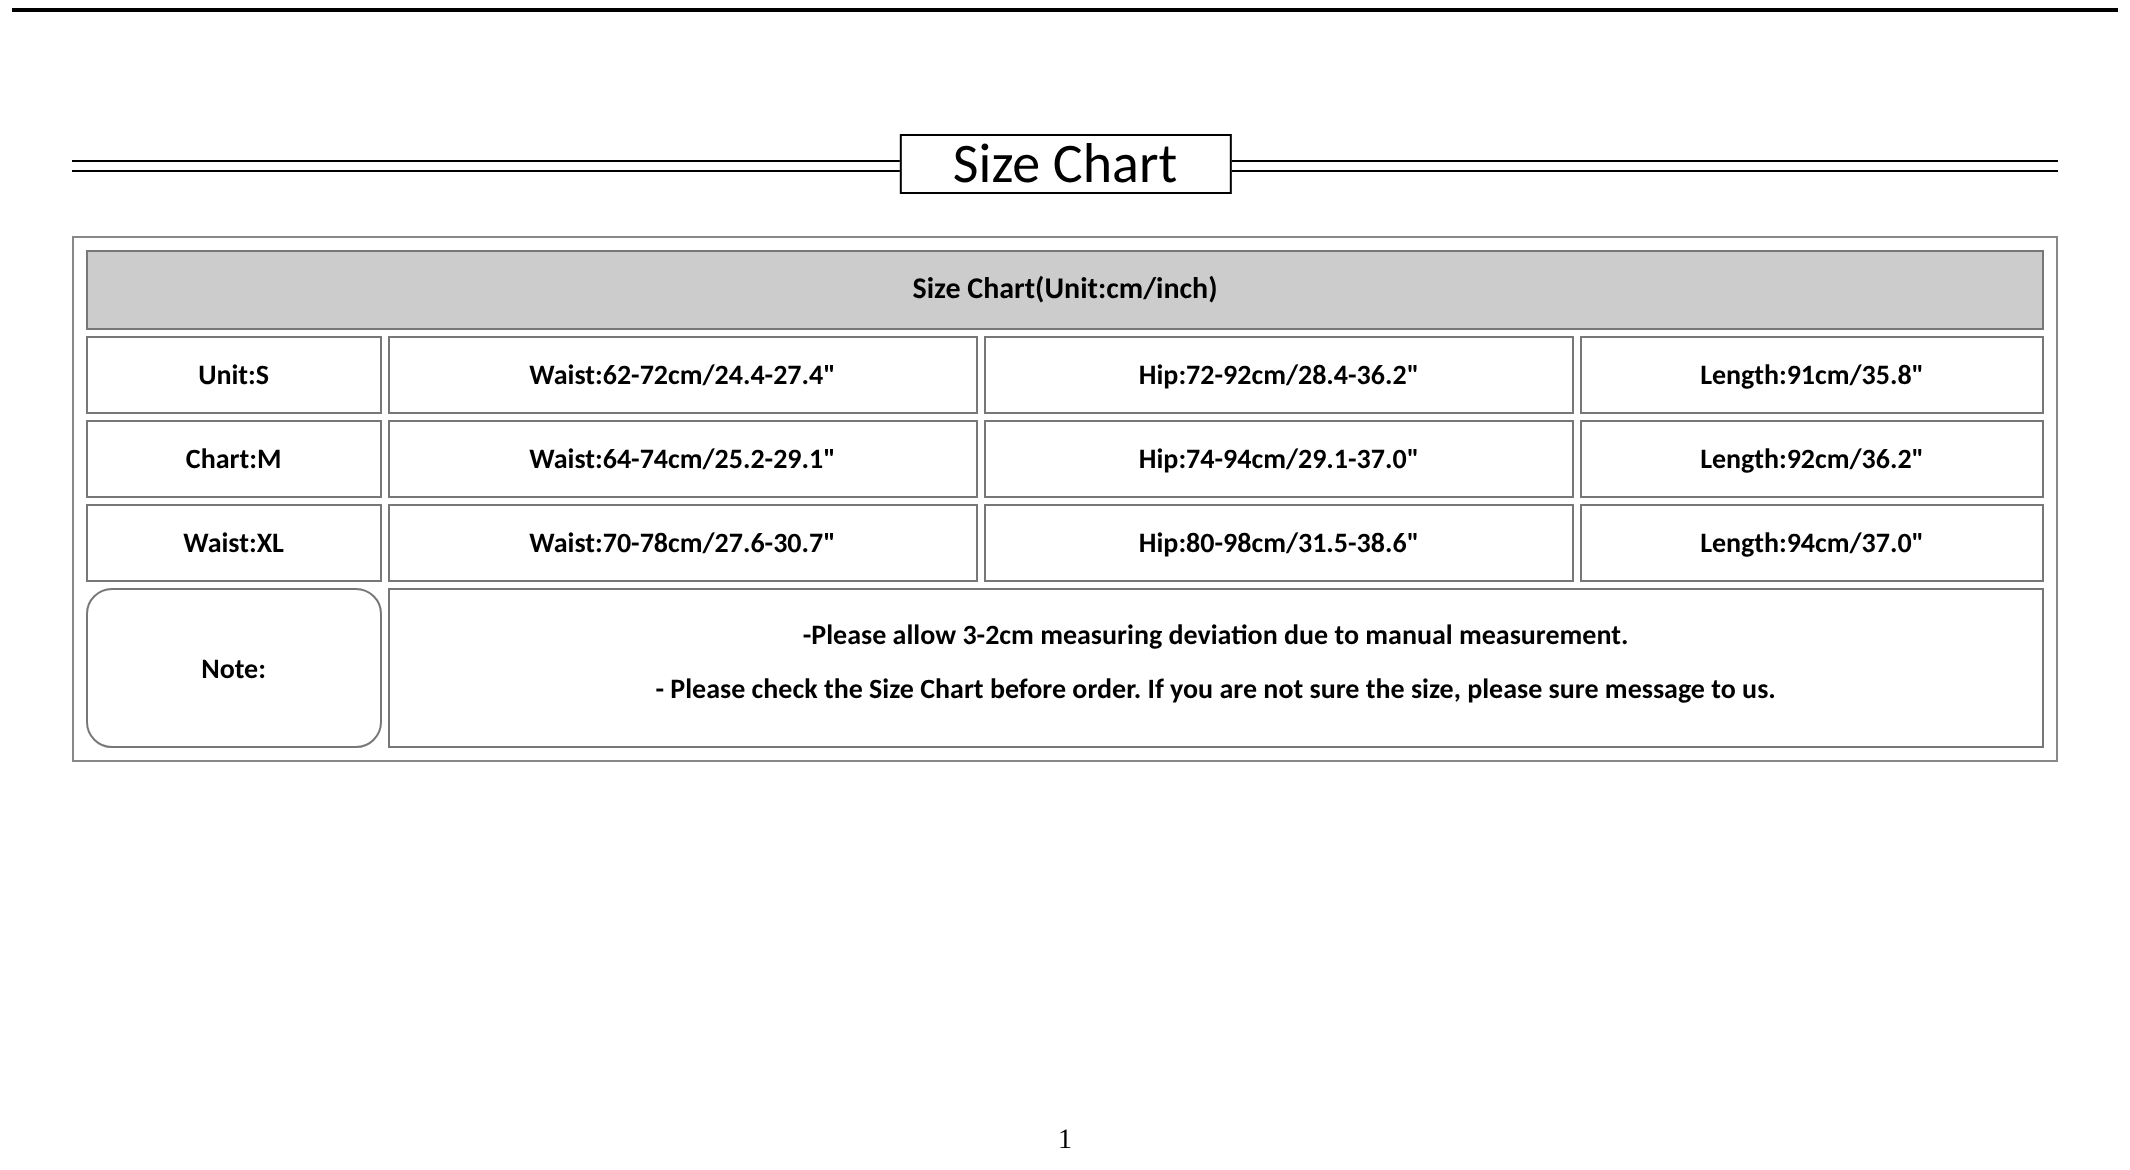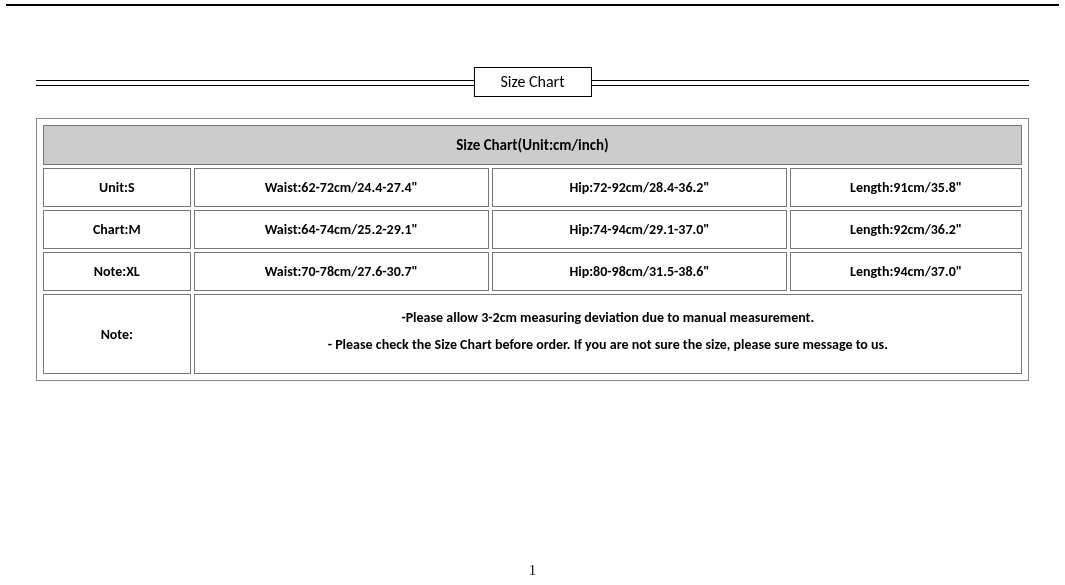--- a/index.html
+++ b/index.html
@@ -40,21 +40,21 @@
   }
   .title-box {
     position: absolute;
     left: 50%;
     top: 50%;
     transform: translate(-50%, -50%);
     background: #ffffff;
     border: 1px solid #000;
     padding: 0 26px;
     line-height: 28px;
-    font-size: 16px;
+    font-size: 28px;
   }
   .chart-outer {
     margin: 20px 30px 0 30px;
     border: 1px solid #888;
     padding: 3px;
   }
   table.size-chart {
     border-collapse: separate;
     border-spacing: 3px;
     width: 100%;
@@ -71,20 +71,21 @@
   table.size-chart thead th {
     background: #cccccc;
     font-size: 15px;
   }
   col.c-size   { width: 14%; }
   col.c-waist  { width: 28%; }
   col.c-hip    { width: 28%; }
   col.c-length { width: 22%; }
   td.note-label {
     width: 14%;
+    border-radius: 13px;
   }
   td.note-text {
     font-size: 14px;
   }
   td.note-text p {
     margin: 4px 0 10px 0;
   }
   .page-number {
     position: absolute;
     bottom: 6px;
@@ -126,21 +127,21 @@
           <td>Hip:72-92cm/28.4-36.2"</td>
           <td>Length:91cm/35.8"</td>
         </tr>
         <tr>
           <td>Chart:M</td>
           <td>Waist:64-74cm/25.2-29.1"</td>
           <td>Hip:74-94cm/29.1-37.0"</td>
           <td>Length:92cm/36.2"</td>
         </tr>
         <tr>
-          <td>Note:XL</td>
+          <td>Waist:XL</td>
           <td>Waist:70-78cm/27.6-30.7"</td>
           <td>Hip:80-98cm/31.5-38.6"</td>
           <td>Length:94cm/37.0"</td>
         </tr>
         <tr>
           <td class="note-label">Note:</td>
           <td class="note-text" colspan="3">
             <p>-Please allow 3-2cm measuring deviation due to manual measurement.</p>
             <p>- Please check the Size Chart before order. If you are not sure the size, please sure message to us.</p>
           </td>

